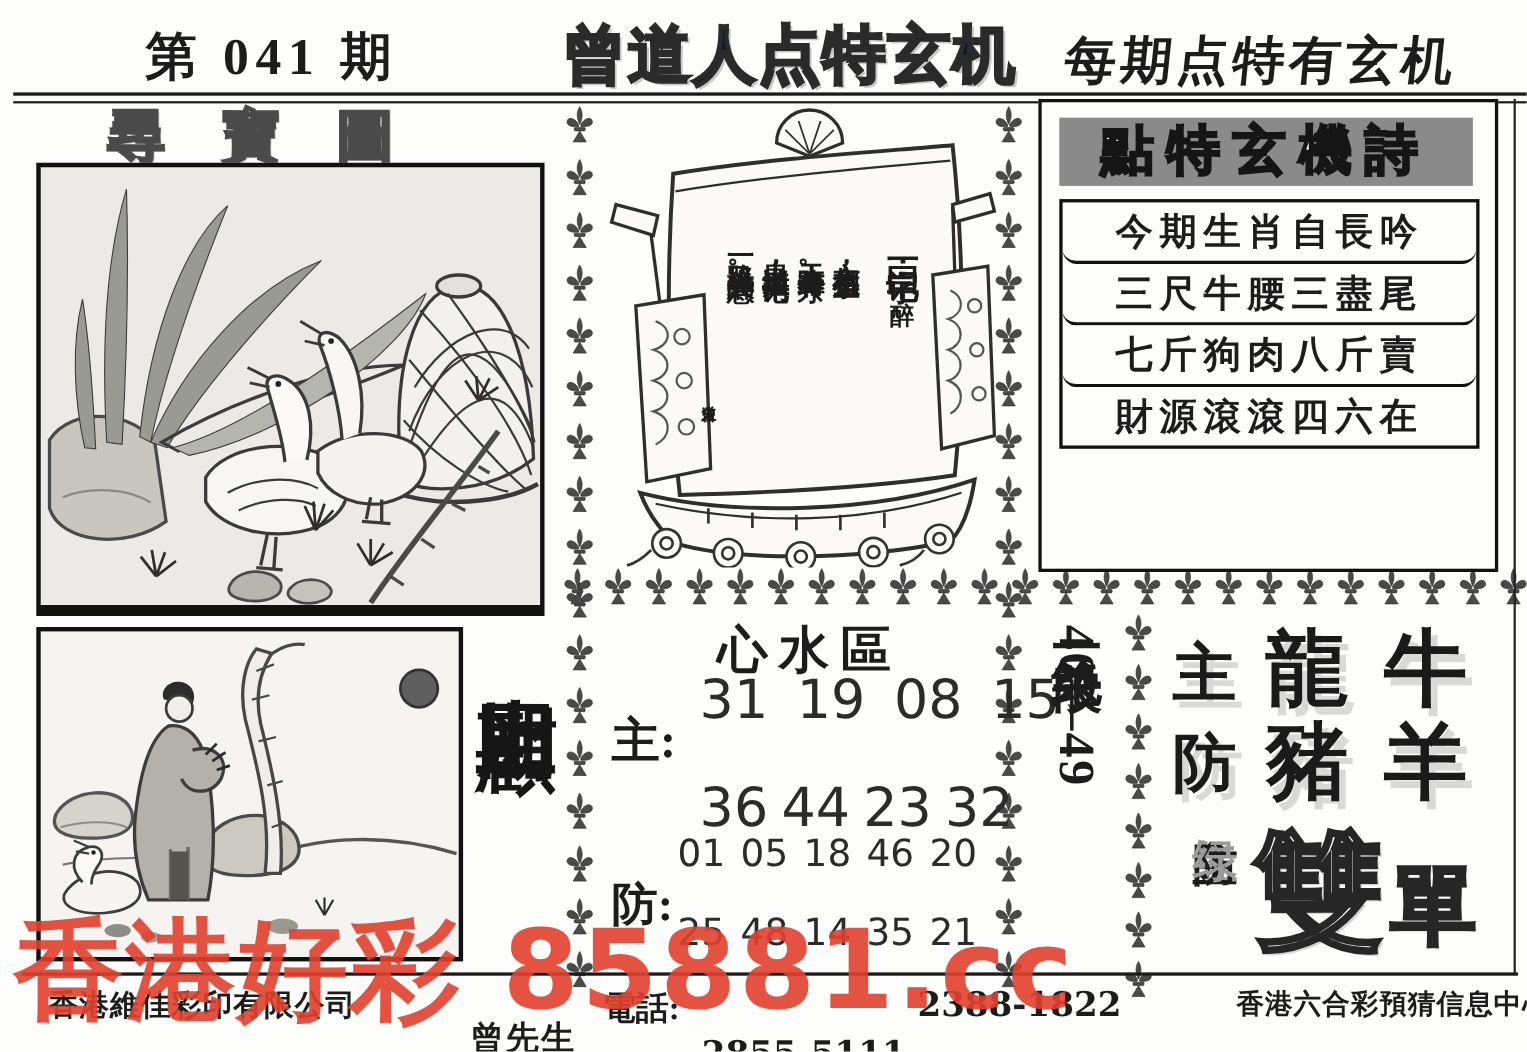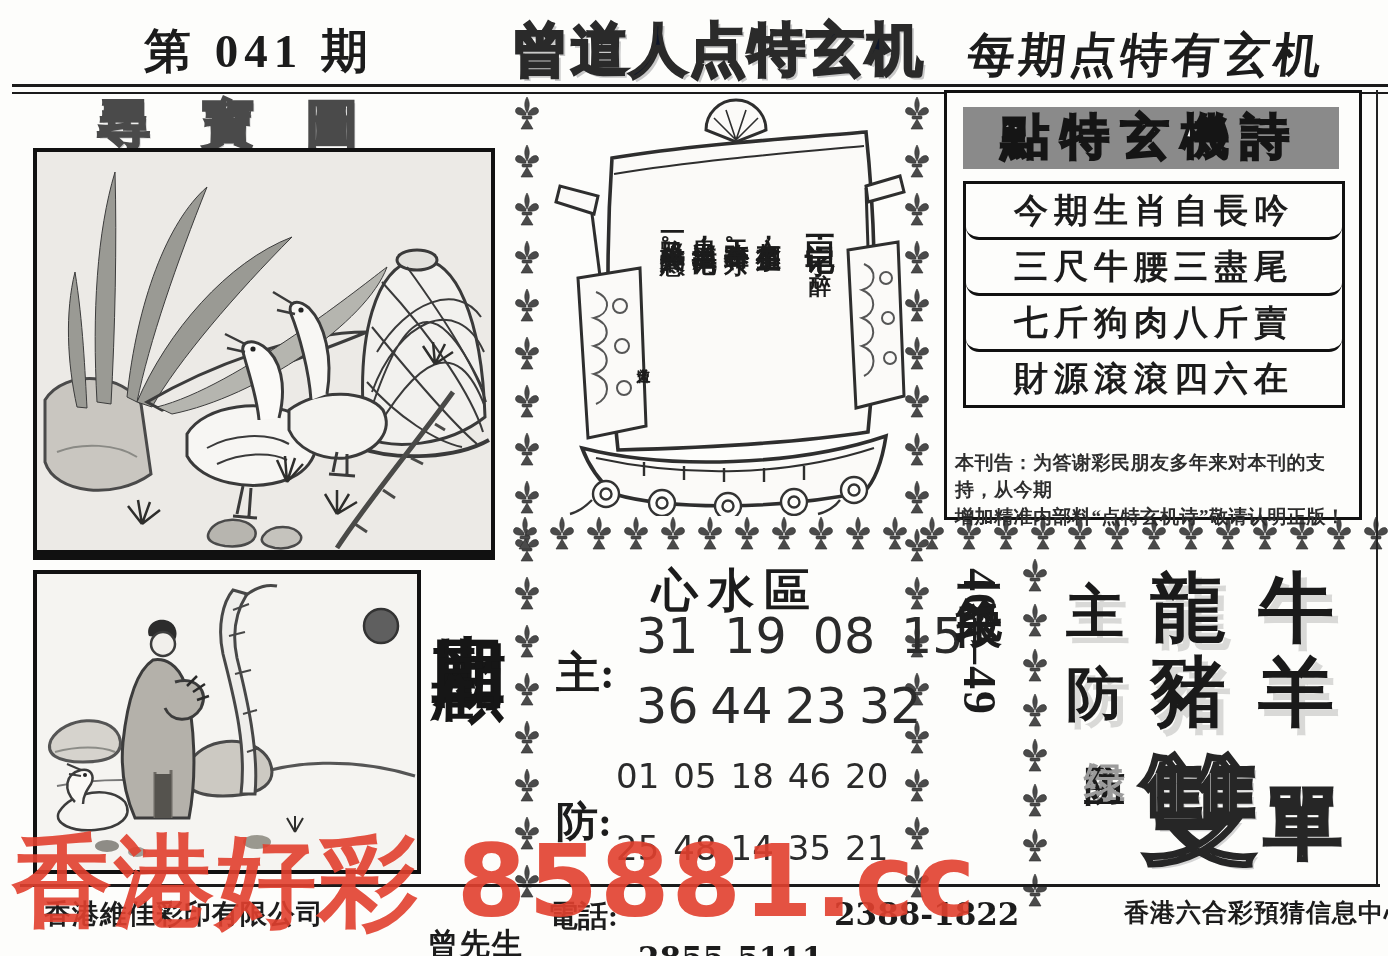--- a/index.html
+++ b/index.html
@@ -5,21 +5,21 @@
   html,body{margin:0;padding:0;}
   body{
     width:1388px;height:956px;position:relative;overflow:hidden;
     background:#fdfdfb;color:#1c1c1c;
     font-family:"Liberation Serif","DejaVu Serif",serif;
   }
   .abs{position:absolute;}
   .nosel{white-space:nowrap;}
 
   
-  .issue{left:144px;top:20px;font-size:47px;font-weight:bold;letter-spacing:6px;}
+  .issue{left:132px;top:20px;font-size:47px;font-weight:bold;letter-spacing:6px;}
   .brand{left:512px;top:12px;font-size:57px;font-weight:900;letter-spacing:2px;
          color:#0f172a;-webkit-text-stroke:2.6px #2a2a2a;text-shadow:3px 3px 0 #c9c9c9;}
   .slogan{left:968px;top:24px;font-size:47px;font-weight:900;transform:skewX(-6deg);letter-spacing:4px;}
   @supports not (-webkit-text-stroke:1px #000){
     .brand,.treasure,.panel-title-text,.bigdouble,.bigsingle{color:#3a3a3a!important;text-shadow:none!important;}
   }
   .rule-top{left:12px;top:84px;width:1376px;height:5px;border-top:3px solid #1b1b1b;border-bottom:2px solid #1b1b1b;}
 
   
   .treasure{left:98px;top:90px;font-size:52px;font-weight:900;letter-spacing:52px;
@@ -45,21 +45,21 @@
 
   
   .num{font-family:"DejaVu Sans","Liberation Sans",sans-serif;color:#2b2b2b;}
   .h-title{left:652px;top:560px;font-size:46px;font-weight:900;letter-spacing:10px;}
   .h-main-label{left:556px;top:644px;font-size:44px;font-weight:900;}
   .h-guard-label{left:556px;top:794px;font-size:42px;font-weight:900;}
   .numrow{display:flex;}
   .r-main{font-size:49px;gap:26px;}
   .r-guard{font-size:34px;gap:14px;}
   .m0{left:636px;top:608px;}
-  .m1{left:636px;top:678px;gap:12px;}
+  .m1{left:636px;top:706px;gap:12px;}
   .g0{left:616px;top:756px;}
   .g1{left:616px;top:828px;}
 
   
   .panel{left:944px;top:90px;width:412px;height:424px;border:3px solid #111;background:#fdfdfb;}
   .panel-titlebar{position:absolute;left:16px;top:14px;width:376px;height:62px;background:#8a8a8a;
                   display:flex;align-items:flex-end;justify-content:center;}
   .panel-title-text{font-size:48px;font-weight:900;letter-spacing:12px;color:#fff;
                     -webkit-text-stroke:2.4px #151515;}
   .panel-rows{position:absolute;left:16px;top:88px;width:376px;border:3px solid #111;}
@@ -406,24 +406,20 @@
 <div class="abs panel">
   <div class="panel-titlebar">
     <span class="panel-title-text nosel">點特玄機詩</span>
   </div>
   <div class="panel-rows">
     <div class="panel-row nosel">今期生肖自長吟</div>
     <div class="panel-row nosel">三尺牛腰三盡尾</div>
     <div class="panel-row nosel">七斤狗肉八斤賣</div>
     <div class="panel-row nosel">財源滾滾四六在</div>
   </div>
-  <div class="panel-notice">
-    <div>本刊告：为答谢彩民朋友多年来对本刊的支持，从今期</div>
-    <div>增加精准内部料“点特玄机诗”敬请认明正版！</div>
-  </div>
 </div>
 <div class="abs sheet-right-border"></div>
 
 <div class="abs killzone vtext nosel">绝杀一段40—49</div>
 <span class="abs zchar z-mlabel nosel">主</span>
 <span class="abs zchar z-m1 nosel">龍</span>
 <span class="abs zchar z-m2 nosel">牛</span>
 <span class="abs zchar z-glabel nosel">防</span>
 <span class="abs zchar z-g1 nosel">豬</span>
 <span class="abs zchar z-g2 nosel">羊</span>

